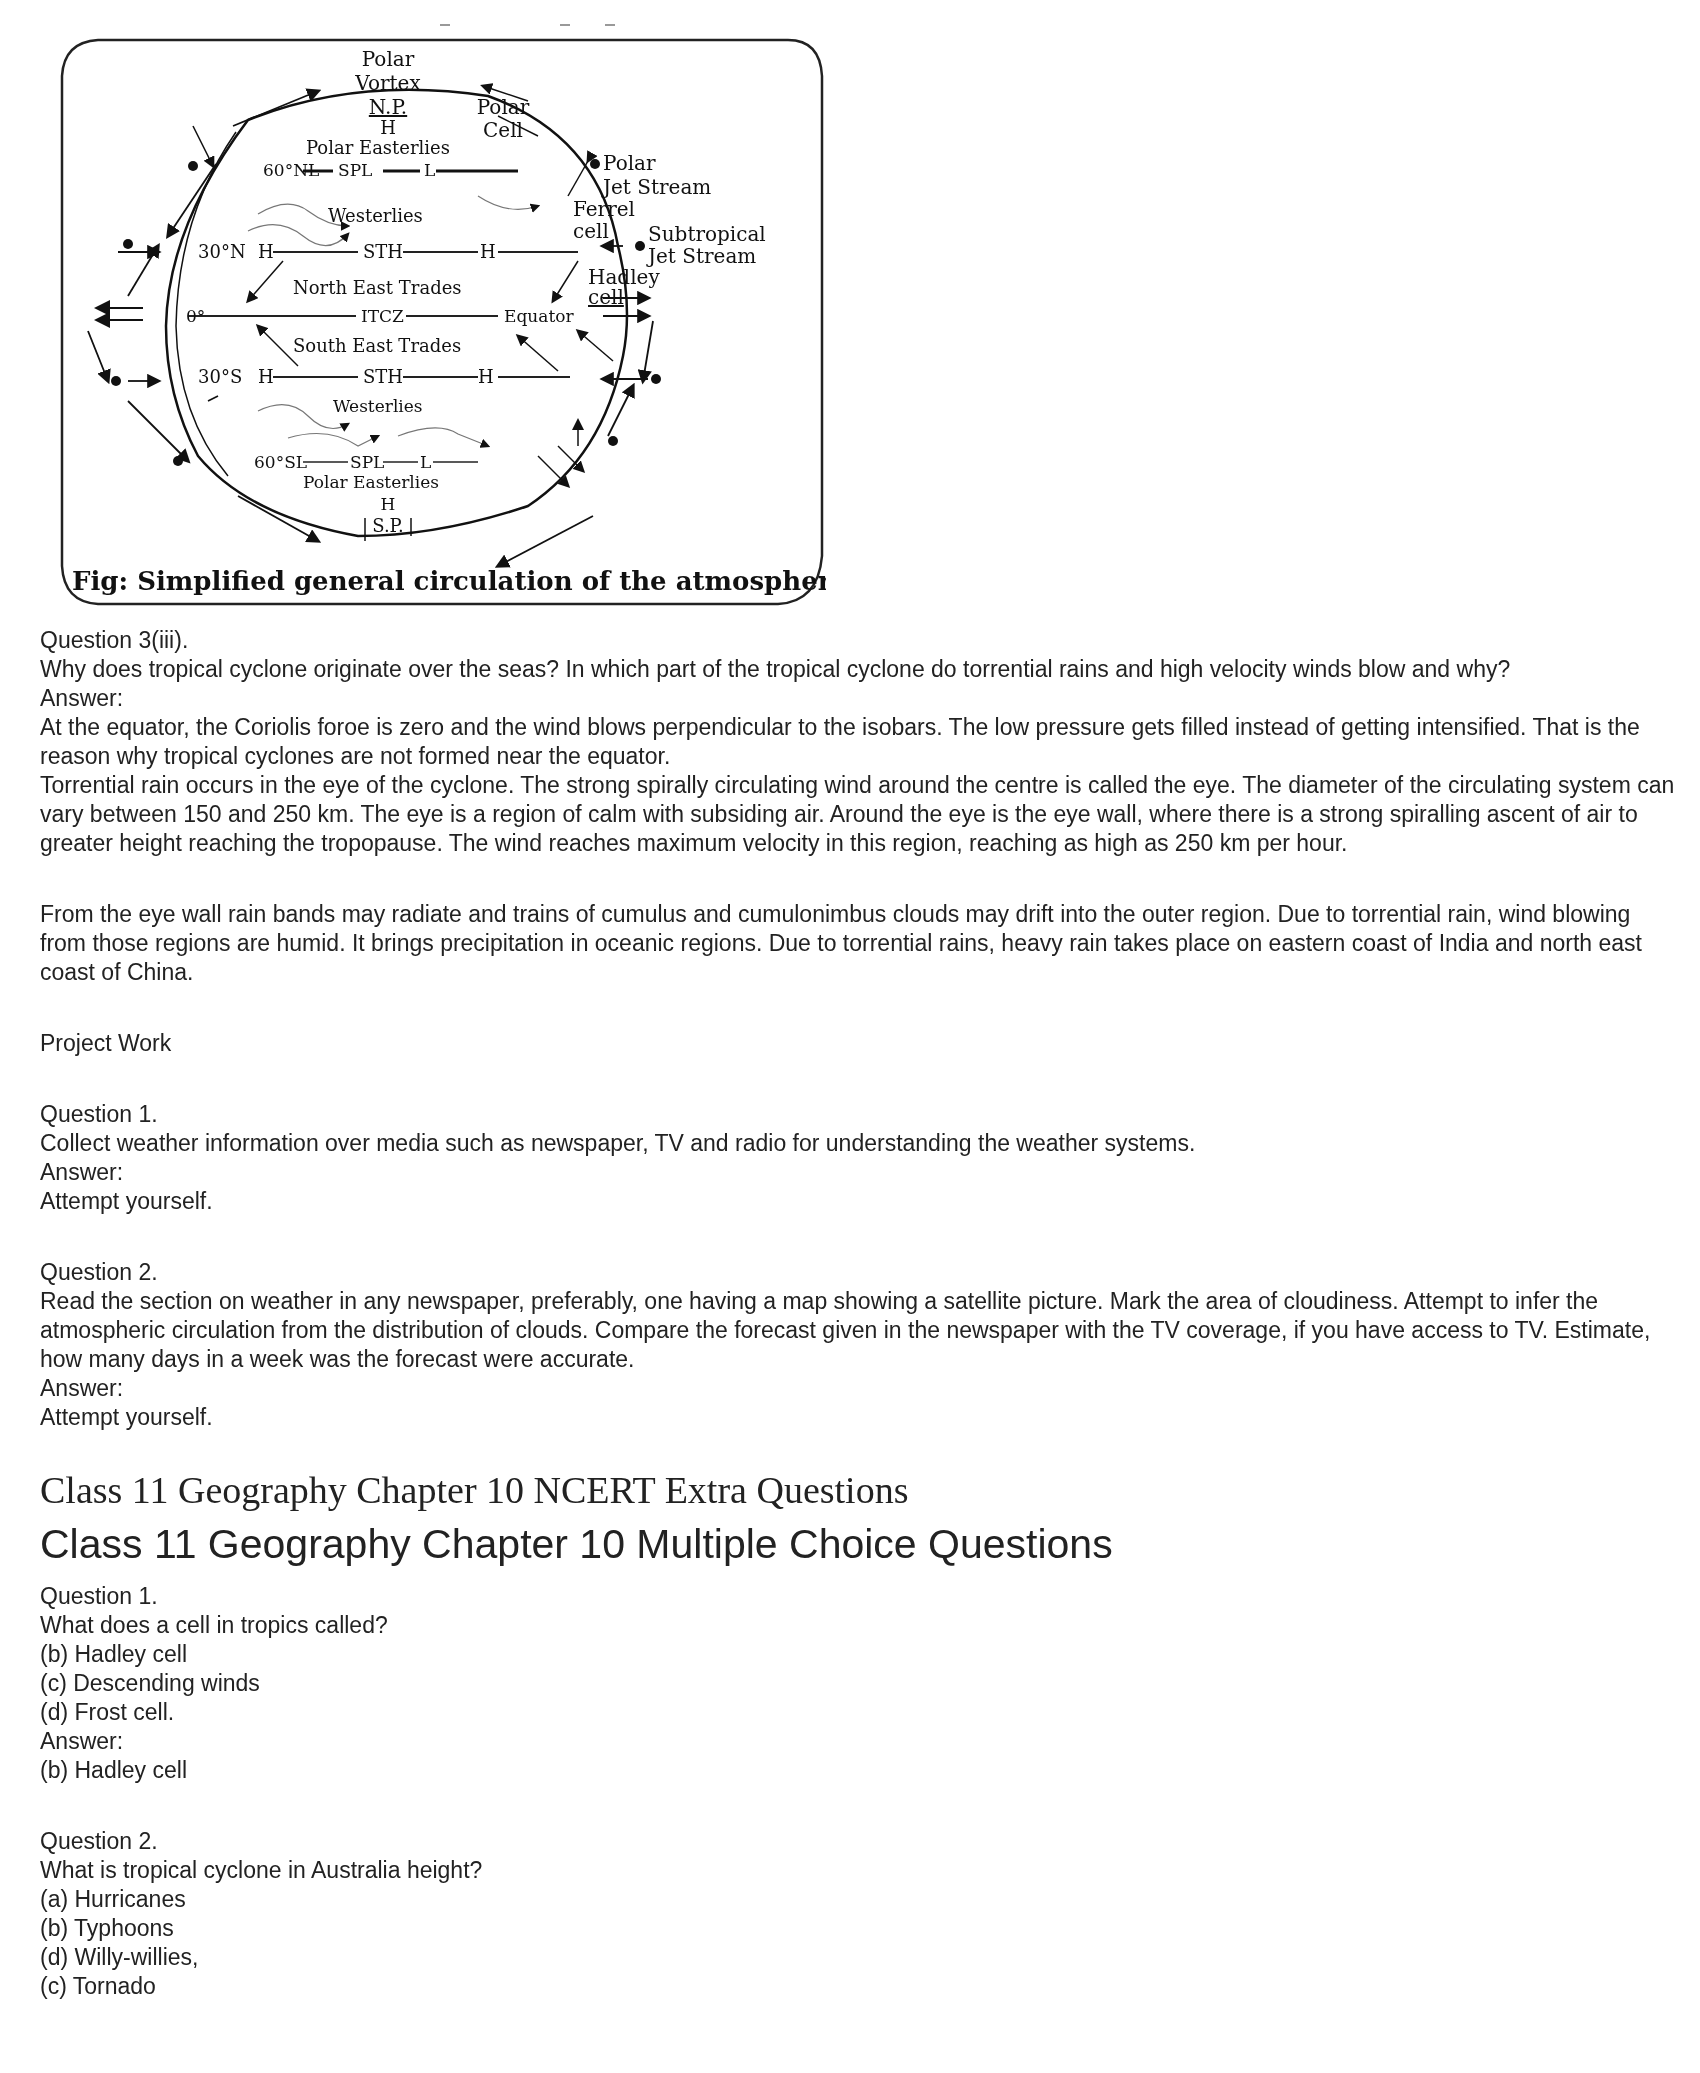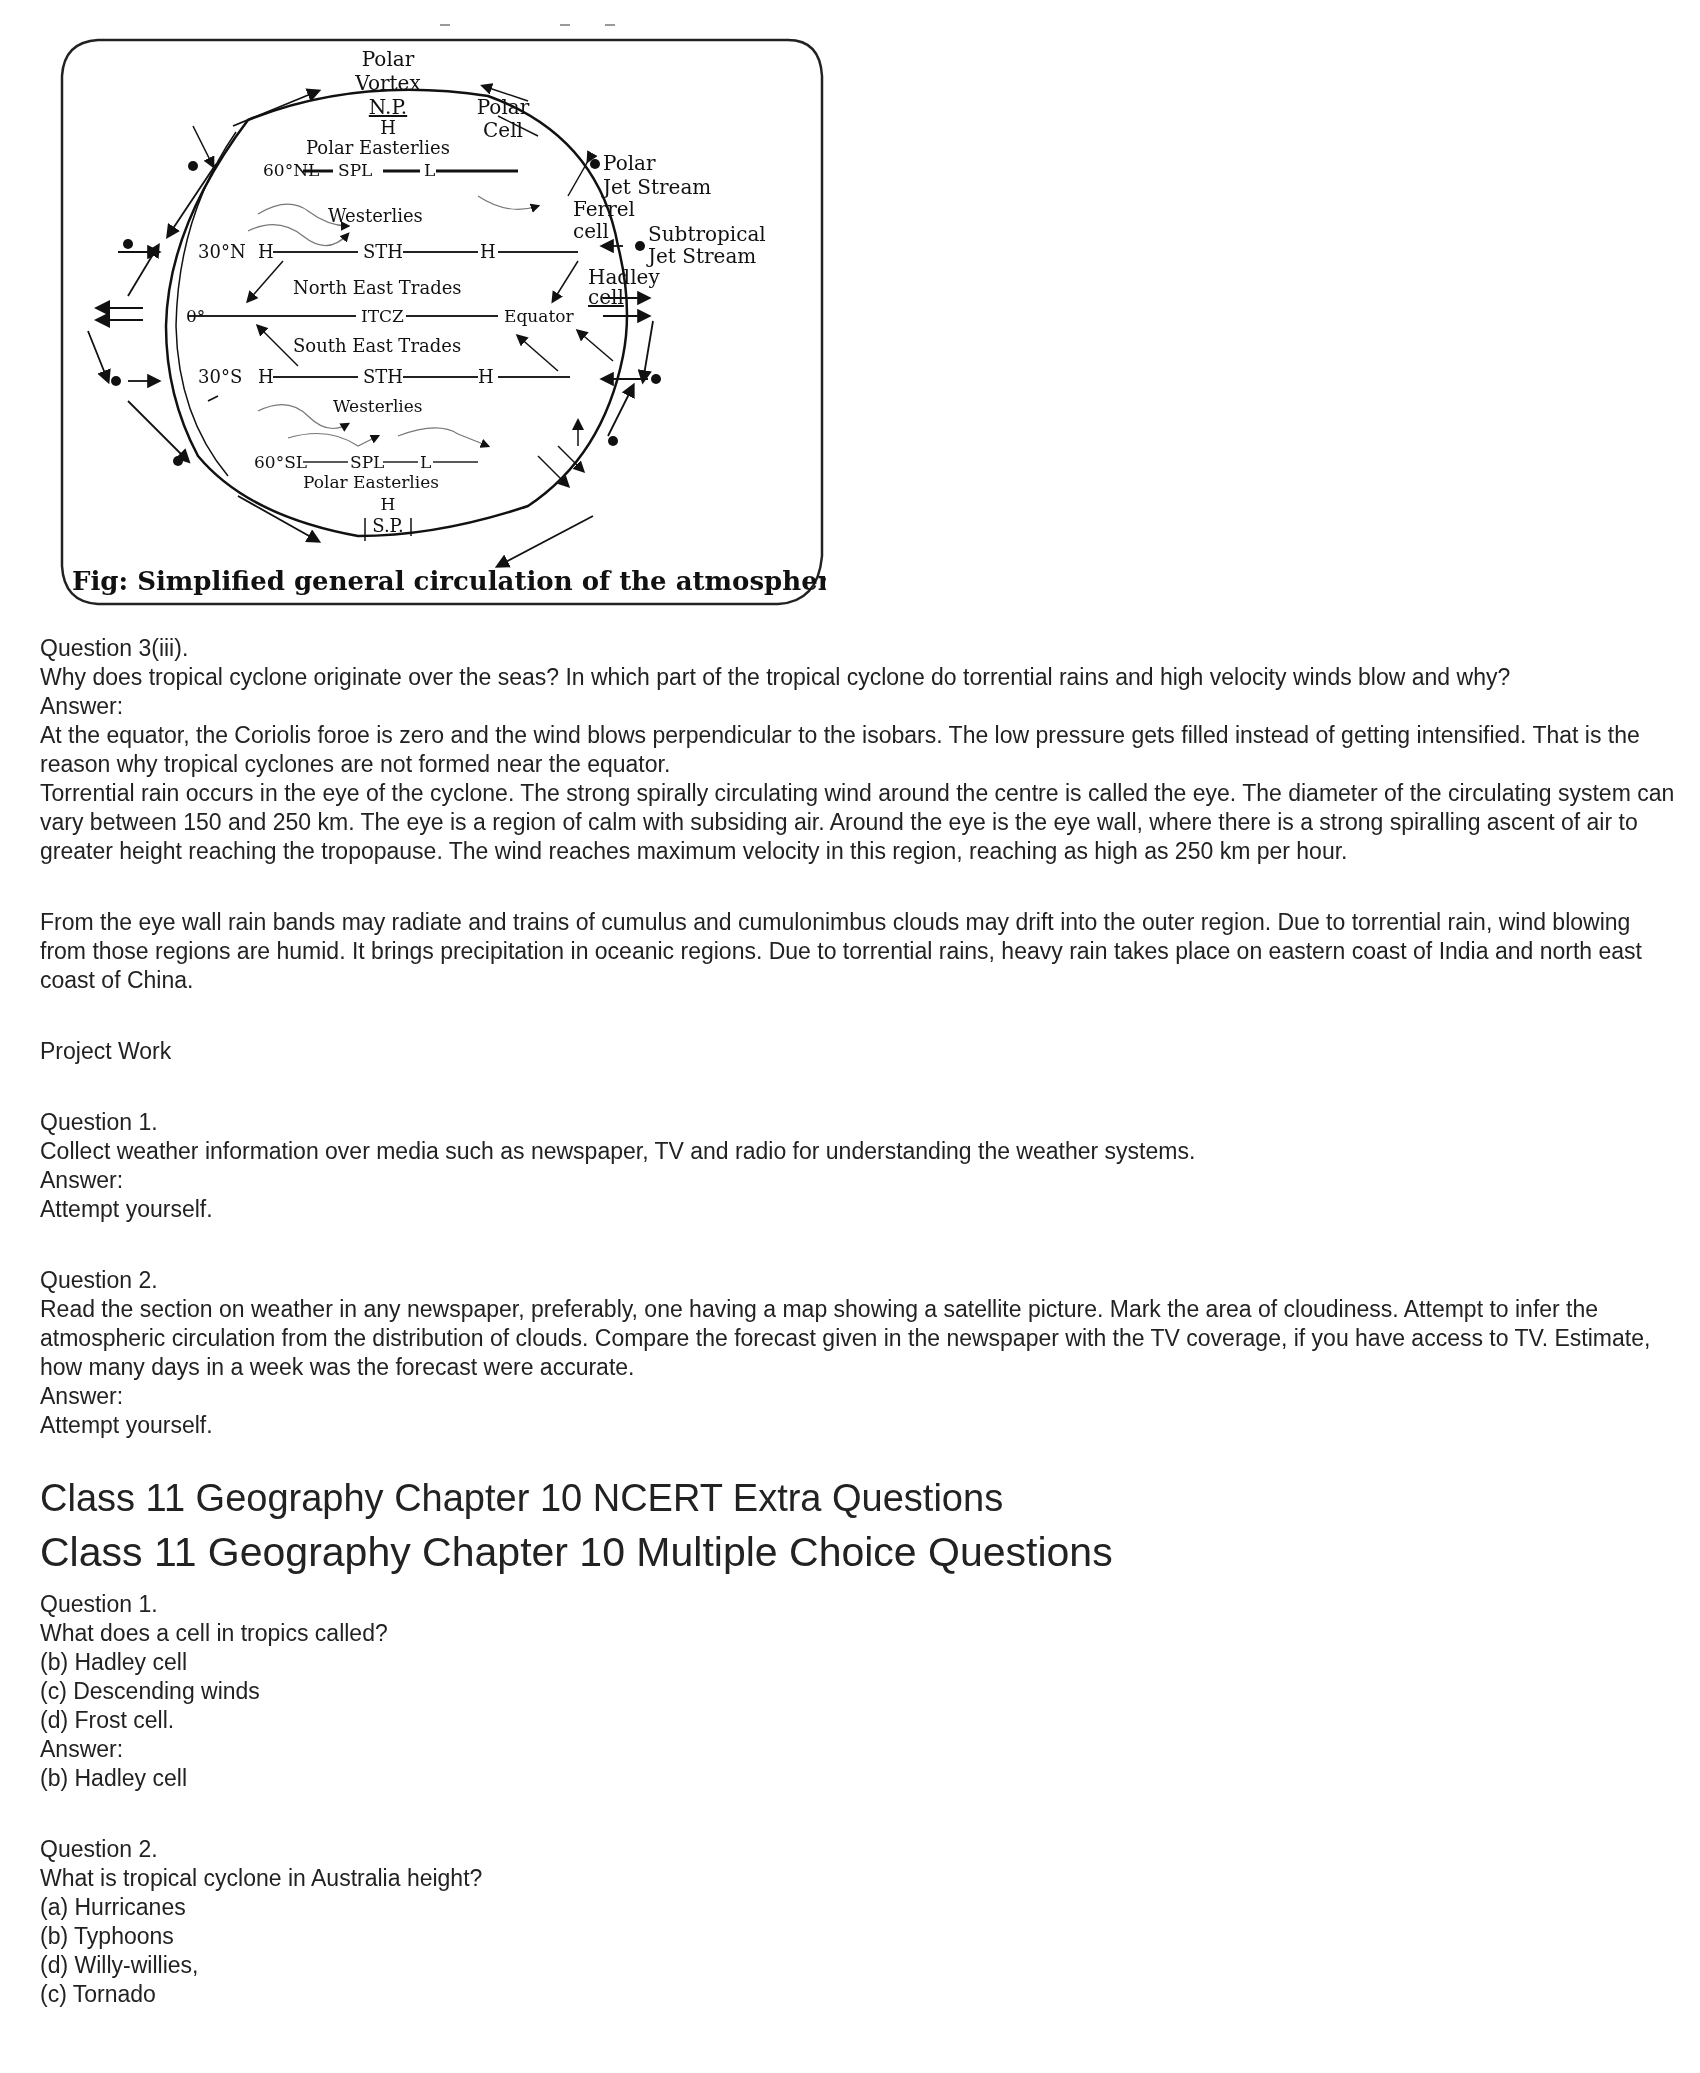--- a/index.html
+++ b/index.html
@@ -20,30 +20,30 @@
     }
     .figure svg { width: 100%; height: 100%; display: block; }
     .fig-text { font-family: "DejaVu Serif", "Liberation Serif", serif; fill: #111; }
     .content {
       position: absolute;
       left: 40px;
       top: 626px;
       width: 1640px;
       font-size: 23px;
       line-height: 29px;
-      margin-top: 8px;
     }
     .content p { margin: 0; }
     .gap { height: 42px; }
     h2.section-title {
       font-weight: normal;
       font-size: 38px;
       line-height: 48px;
       margin: 34px 0 10px 0;
       color: #222;
+      font-family: Liberation Serif, serif;
     }
     h3.sub-title {
       font-weight: normal;
       font-size: 41px;
       line-height: 40px;
       margin: 8px 0 18px 0;
       color: #222;
     }
     .top-dash {
       position: absolute; height: 2px; background: #999; top: 24px;

